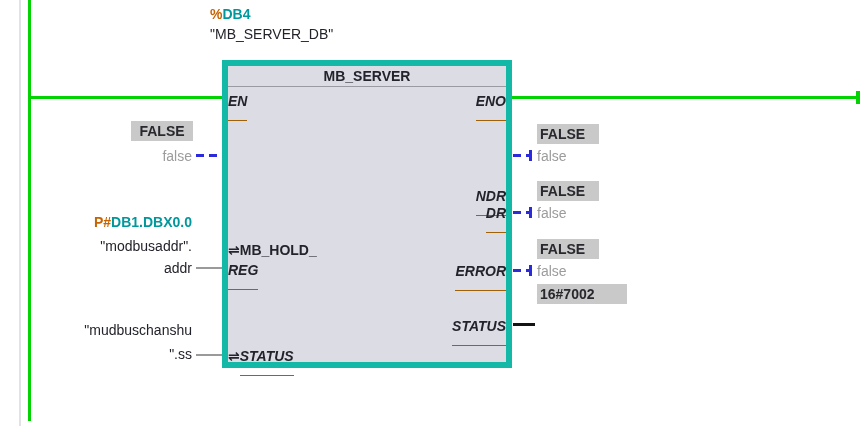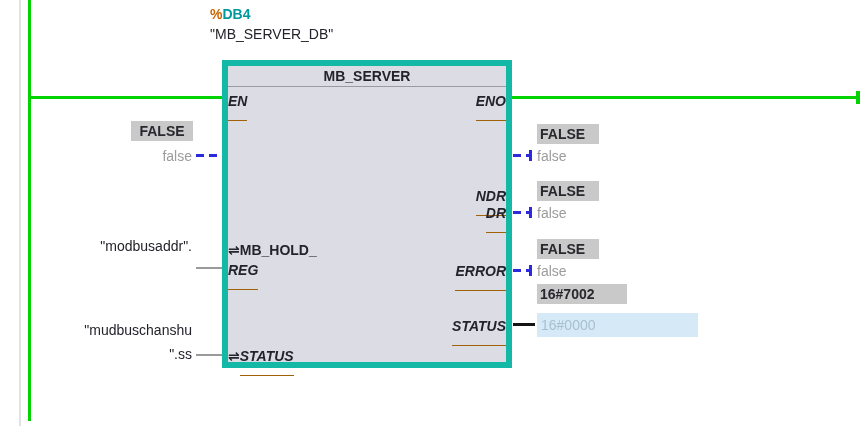--- a/index.html
+++ b/index.html
@@ -81,21 +81,25 @@
   <div class="abs pin pin-right" style="right:359px;top:93px;"><span class="u">ENO</span></div>
   <div class="abs pin pin-right" style="right:359px;top:148px;margin-top:40px;"><span class="u">NDR</span></div>
   <div class="abs pin pin-right" style="right:359px;top:205px;"><span class="u">DR</span></div>
   <div class="abs pin pin-right" style="right:359px;top:263px;text-align:right;"><span class="u">ERROR</span></div>
   <div class="abs pin pin-right" style="right:359px;top:318px;text-align:center;"><span class="u">STATUS</span></div>
 
   <div class="abs monitor-box monitor-center" style="left:131px;top:121px;width:62px;">FALSE</div>
   <div class="abs op-col val-false" style="top:148px;">false</div>
   <div class="abs wire-blue-dash" style="left:196px;top:154px;width:25px;"></div>
 
+  <div class="abs op-col op-addr" style="top:214px;">
+    <span class="addr-prefix">P#</span><span class="addr-main">DB1.DBX0.0</span>
+  </div>
   <div class="abs op-col op-text" style="top:238px;">"modbusaddr".</div>
+  <div class="abs op-col op-text" style="top:260px;">addr</div>
   <div class="abs wire-gray" style="left:196px;top:267px;width:26px;"></div>
 
   <div class="abs op-col op-text" style="top:322px;">"mudbuschanshu</div>
   <div class="abs op-col op-text" style="top:346px;">".ss</div>
   <div class="abs wire-gray" style="left:196px;top:354px;width:26px;"></div>
 
   <div class="abs monitor-box" style="left:537px;top:124px;width:62px;">FALSE</div>
   <div class="abs wire-blue-dash" style="left:513px;top:154px;width:17px;"></div>
   <div class="abs tick-blue" style="left:529px;top:150px;"></div>
   <div class="abs val-false" style="left:537px;top:148px;">false</div>
@@ -105,15 +109,14 @@
   <div class="abs tick-blue" style="left:529px;top:207px;"></div>
   <div class="abs val-false" style="left:537px;top:205px;">false</div>
 
   <div class="abs monitor-box" style="left:537px;top:239px;width:62px;">FALSE</div>
   <div class="abs wire-blue-dash" style="left:513px;top:269px;width:17px;"></div>
   <div class="abs tick-blue" style="left:529px;top:265px;"></div>
   <div class="abs val-false" style="left:537px;top:263px;">false</div>
 
   <div class="abs monitor-box" style="left:537px;top:284px;width:90px;">16#7002</div>
   <div class="abs wire-black" style="left:513px;top:323px;width:22px;"></div>
-  <div class="abs edit-box" style="left:537px;top:313px;width:161px;">16#0000</div>
 
 </div>
 
 </body></html>

